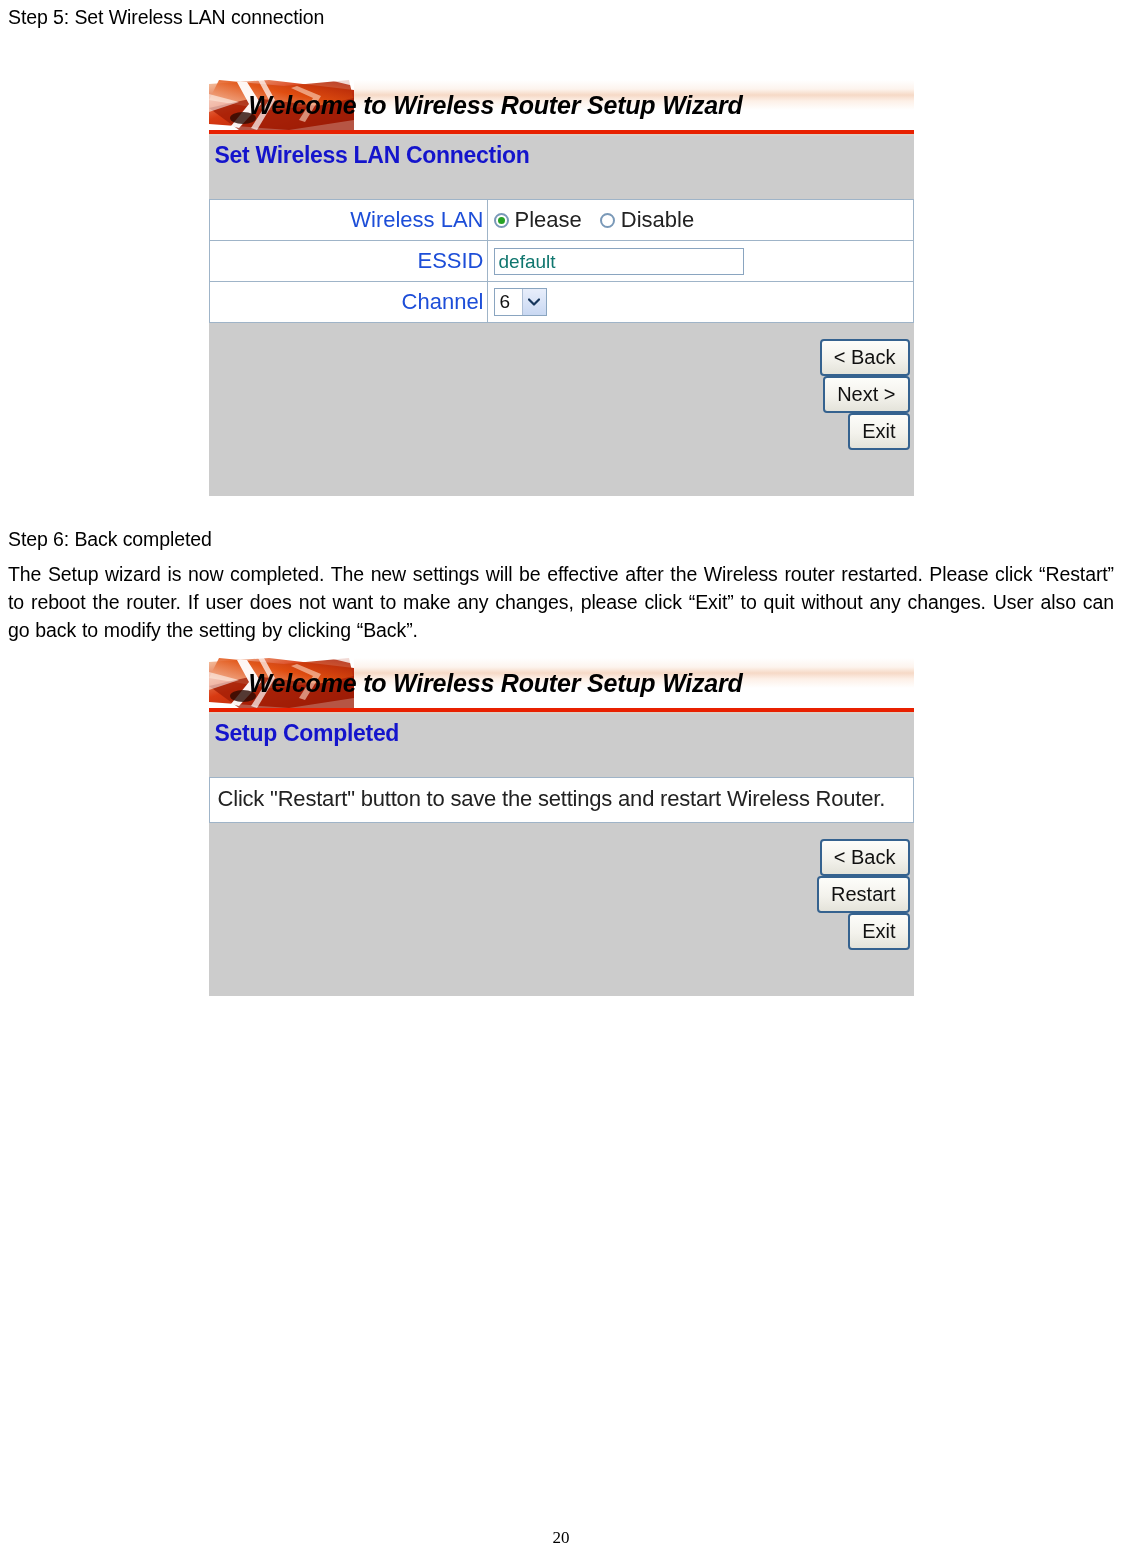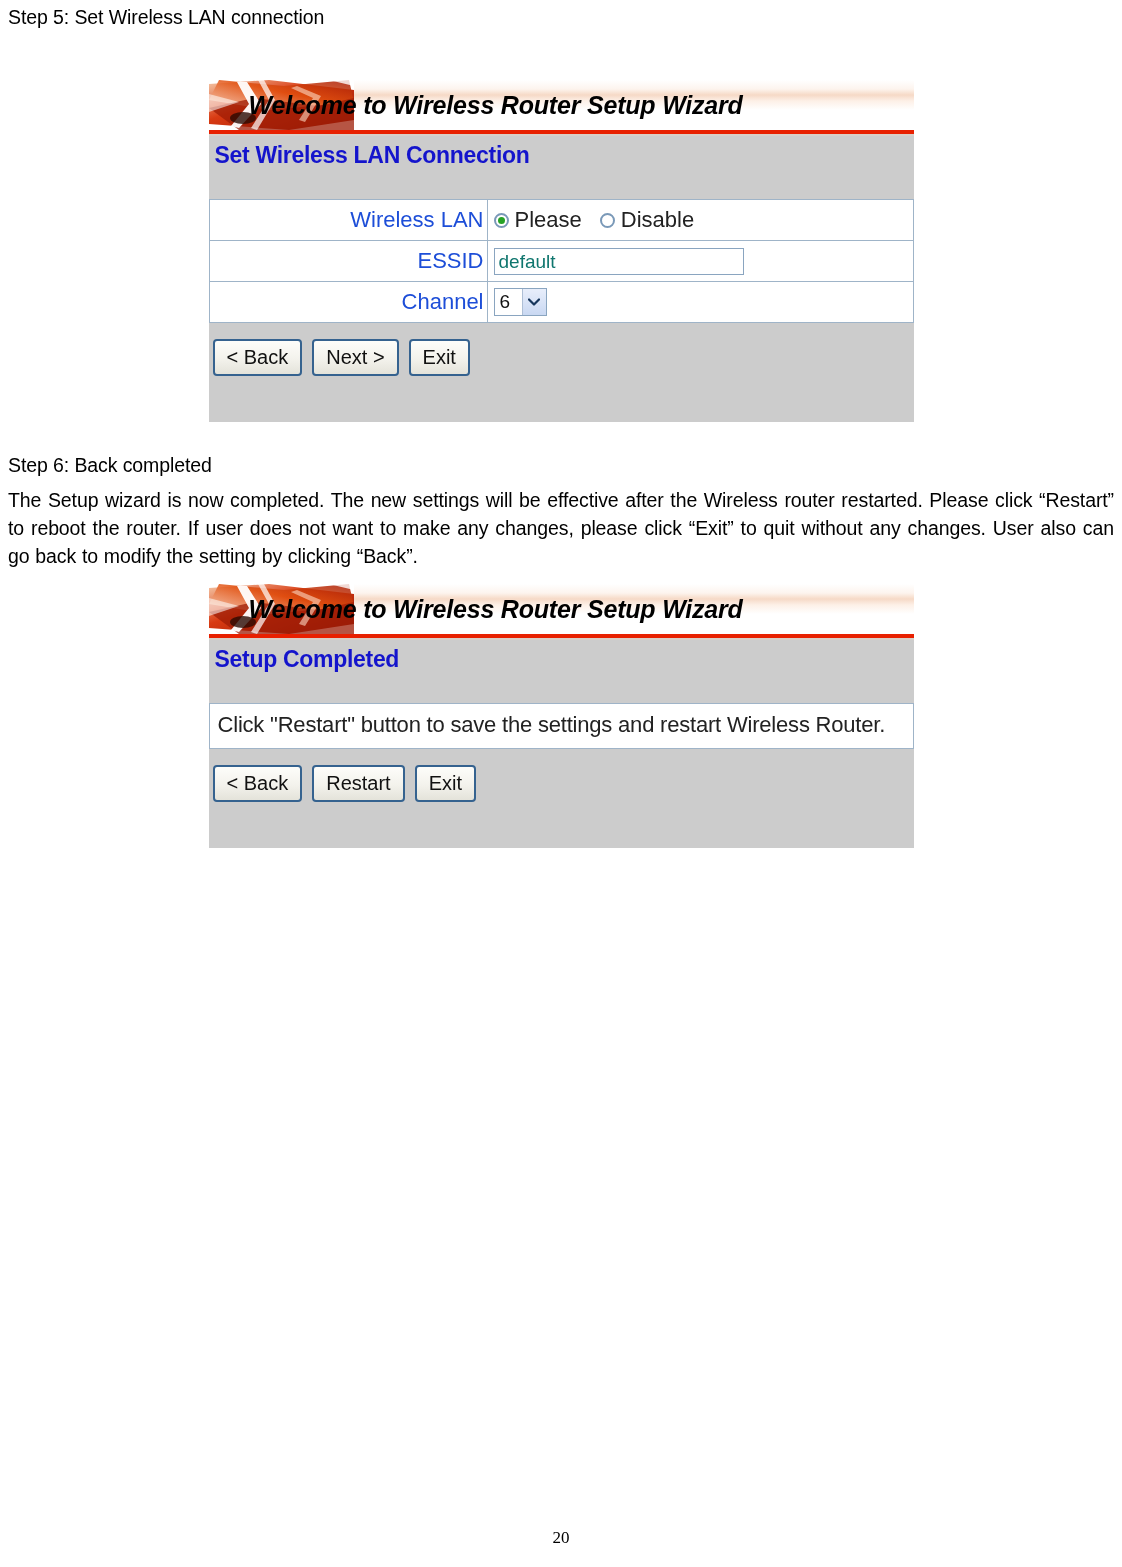--- a/index.html
+++ b/index.html
@@ -235,22 +235,22 @@
     line-height: 30px;
     color: #222222;
     padding: 6px 8px 8px 8px;
     letter-spacing: -0.2px;
   }
 
   .ui-buttons {
     background: #cccccc;
     padding: 16px 4px 0 4px;
     display: flex;
-    gap: 10px;
     align-items: flex-end;
+    flex-direction: column;
   }
   .ui-btn {
     font-family: "Liberation Sans", sans-serif;
     font-size: 20px;
     color: #111111;
     background: linear-gradient(180deg, #fdfdfa 0%, #f3f2ec 55%, #e4e3da 100%);
     border: 2px solid #35628f;
     border-radius: 4px;
     padding: 3px 12px 4px 12px;
     line-height: 26px;

